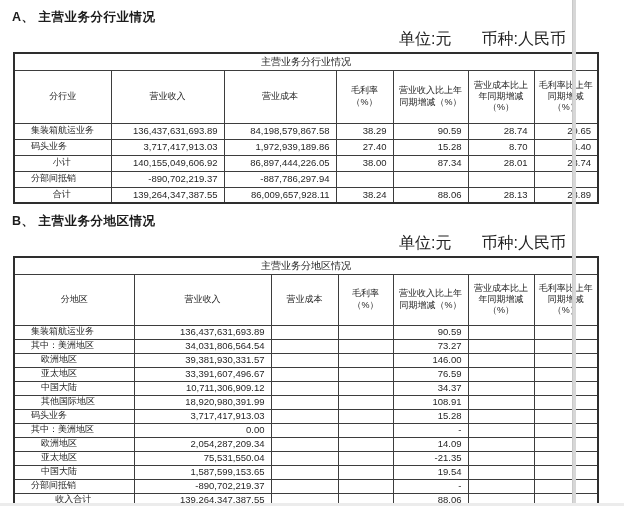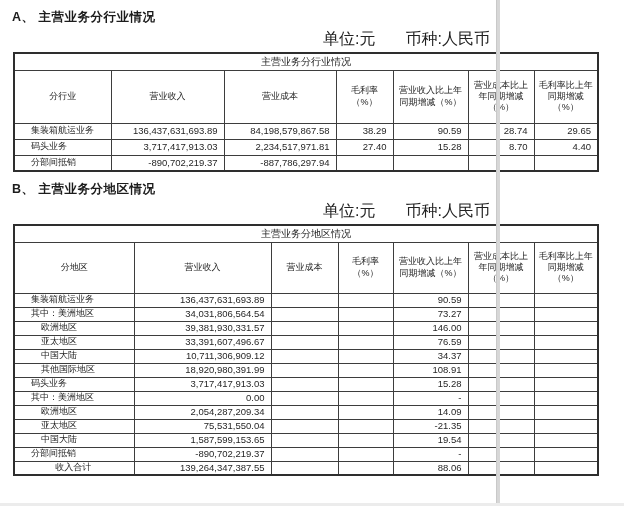--- a/index.html
+++ b/index.html
@@ -4,21 +4,21 @@
 <style>
   * { margin:0; padding:0; box-sizing:border-box; }
   html,body { width:624px; height:506px; }
   body {
     position:relative;
     background:#ffffff;
     font-family:"Liberation Sans","DejaVu Sans",sans-serif;
     color:#2b2b2b;
     overflow:hidden;
   }
-  .page { position:absolute; left:0; top:0; width:500px; height:506px; }
+  .page { position:absolute; left:0; top:0; width:576px; height:506px; }
 
   .section-heading {
     margin:9px 0 0 12px;
     font-size:12.5px;
     font-weight:bold;
     color:#1c1c1c;
     letter-spacing:0.5px;
   }
   .unit-row {
     display:flex;
@@ -116,34 +116,52 @@
           <td class="num">136,437,631,693.89</td>
           <td class="num">84,198,579,867.58</td>
           <td class="num">38.29</td>
           <td class="num">90.59</td>
           <td class="num">28.74</td>
           <td class="num">29.65</td>
         </tr>
         <tr class="datarow">
           <td class="lbl left">码头业务</td>
           <td class="num">3,717,417,913.03</td>
-          <td class="num">2,234,517,971.81</td>
+          <td class="num">1,972,939,189.86</td>
           <td class="num">27.40</td>
           <td class="num">15.28</td>
           <td class="num">8.70</td>
           <td class="num">4.40</td>
         </tr>
         <tr class="datarow">
+          <td class="lbl center">小计</td>
+          <td class="num">140,155,049,606.92</td>
+          <td class="num">86,897,444,226.05</td>
+          <td class="num">38.00</td>
+          <td class="num">87.34</td>
+          <td class="num">28.01</td>
+          <td class="num">28.74</td>
+        </tr>
+        <tr class="datarow">
           <td class="lbl left">分部间抵销</td>
           <td class="num">-890,702,219.37</td>
           <td class="num">-887,786,297.94</td>
           <td class="num"></td>
           <td class="num"></td>
           <td class="num"></td>
           <td class="num"></td>
+        </tr>
+        <tr class="datarow">
+          <td class="lbl center">合计</td>
+          <td class="num">139,264,347,387.55</td>
+          <td class="num">86,009,657,928.11</td>
+          <td class="num">38.24</td>
+          <td class="num">88.06</td>
+          <td class="num">28.13</td>
+          <td class="num">28.89</td>
         </tr>
       </tbody>
   </table>
 
   <div class="section-heading" style="">B、  主营业务分地区情况</div>
   <div class="unit-row">
     <span>单位:元</span>
     <span>币种:人民币</span>
   </div>
 

